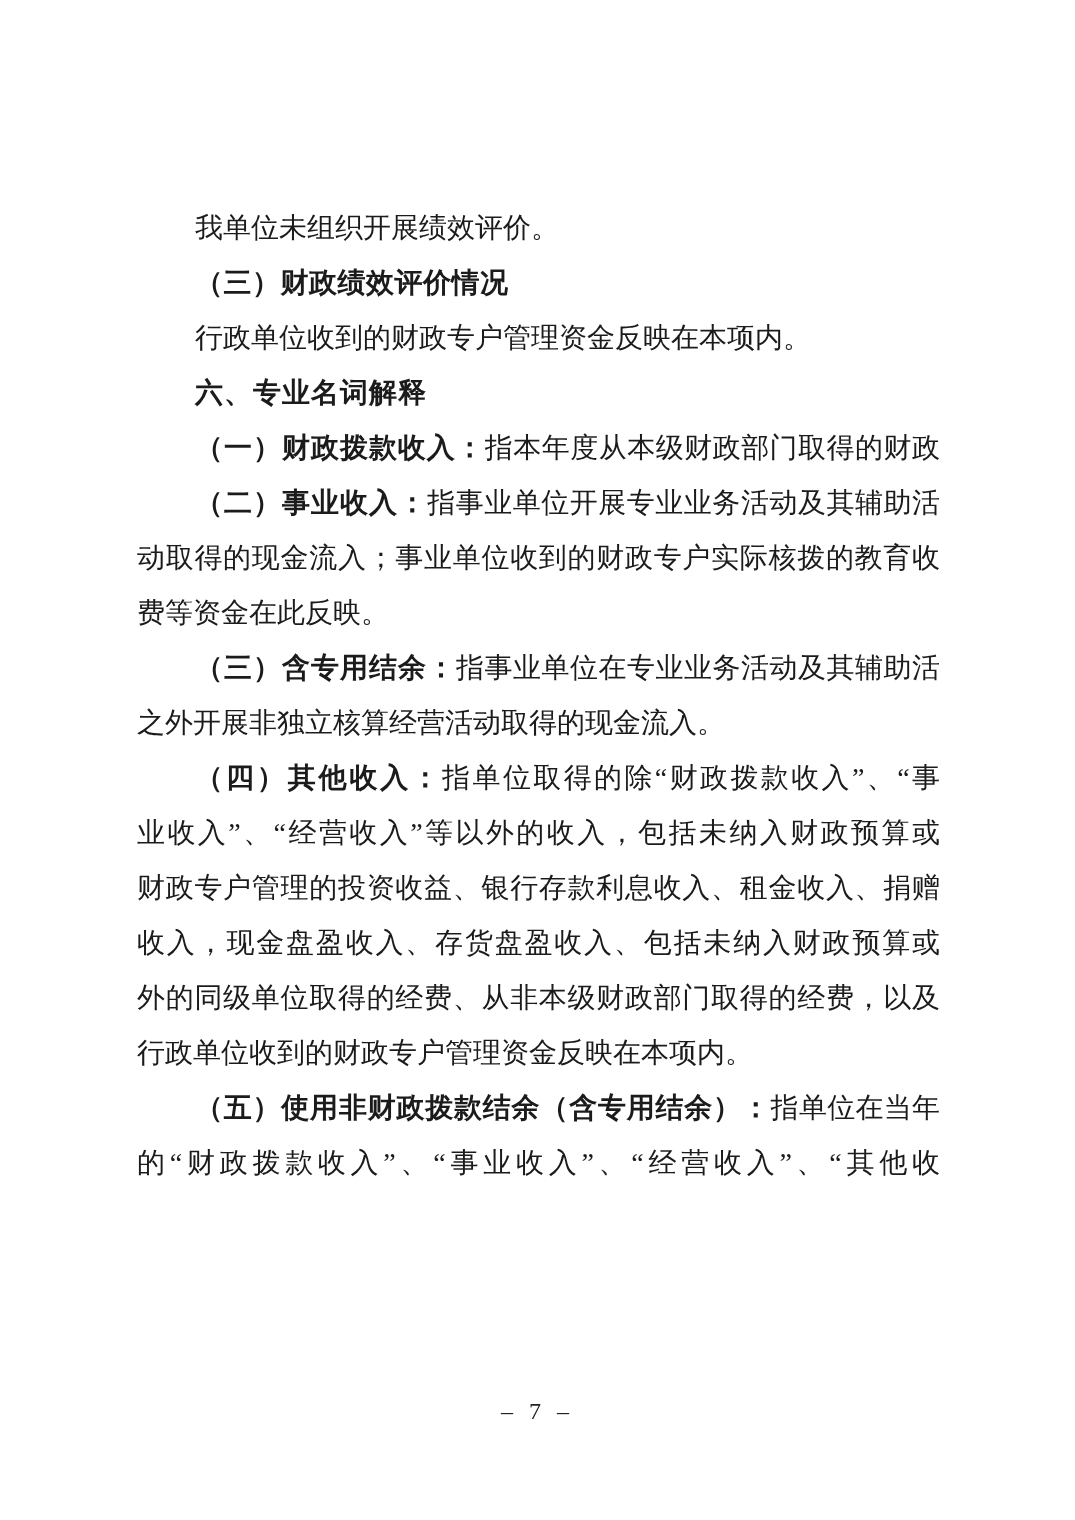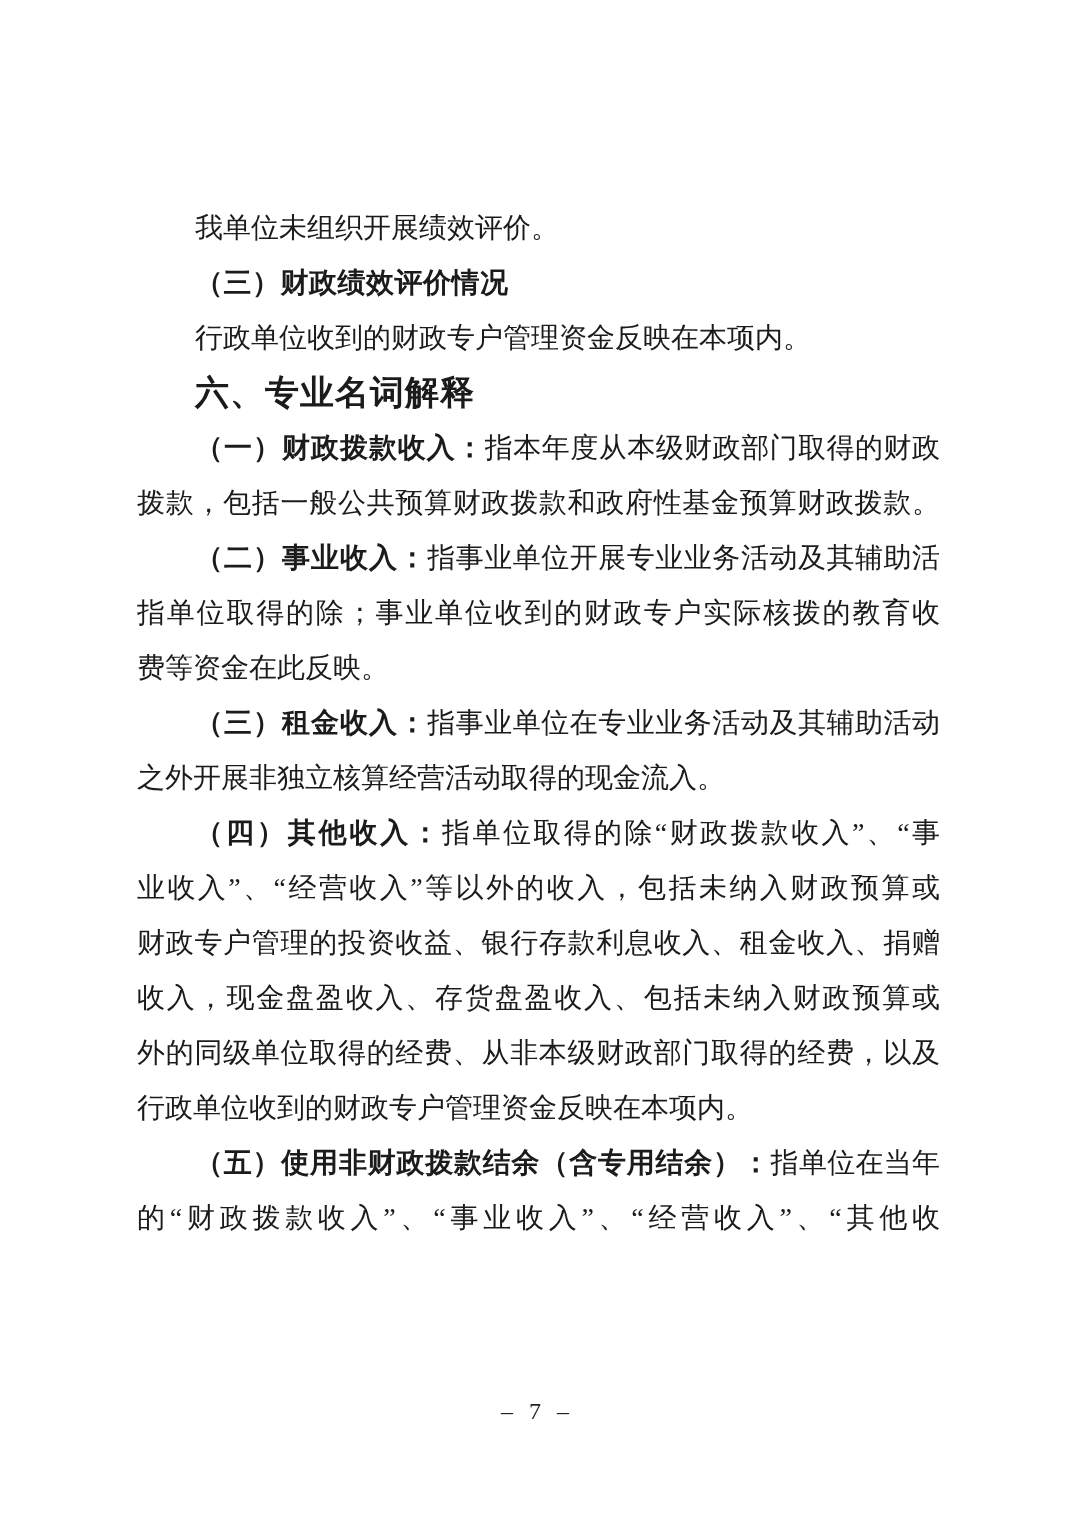--- a/index.html
+++ b/index.html
@@ -31,21 +31,21 @@
   }
   .line.ind{
     text-indent:58px;
   }
   .b{
     font-weight:700;
     letter-spacing:0.5px;
   }
   .line.heading .b{
     font-family:"Liberation Sans","DejaVu Sans",sans-serif;
-    font-size:34px;
+    font-size:28px;
     letter-spacing:1px;
   }
   .footer{
     position:absolute;
     left:0;right:0;
     top:1398px;
     text-align:center;
     font-size:24px;
     letter-spacing:5px;
     color:#222222;
@@ -60,29 +60,28 @@
     <div class="line ind last"><span>我单位未组织开展绩效评价。</span></div>
 
     <div class="line ind last"><span class="b">（三）财政绩效评价情况</span></div>
 
     <div class="line ind last"><span>行政单位收到的财政专户管理资金反映在本项内。</span></div>
 
     <div class="line ind last heading"><span class="b">六、专业名词解释</span></div>
 
     <div class="line ind"><span class="b">（一）财政拨款收入：</span><span>指本年度从本级财政部门取得的财政</span></div>
 
-    <div class="line"><span>拨款，包括一般公共预算财政拨款和政府性基金预算财政拨款。</span></div>
 
     <div class="line ind"><span class="b">（二）事业收入：</span><span>指事业单位开展专业业务活动及其辅助活</span></div>
 
-    <div class="line"><span>指单位取得的除；事业单位收到的财政专户实际核拨的教育收</span></div>
+    <div class="line"><span>动取得的现金流入；事业单位收到的财政专户实际核拨的教育收</span></div>
 
     <div class="line last"><span>费等资金在此反映。</span></div>
 
-    <div class="line ind"><span class="b">（三）租金收入：</span><span>指事业单位在专业业务活动及其辅助活动</span></div>
+    <div class="line ind"><span class="b">（三）含专用结余：</span><span>指事业单位在专业业务活动及其辅助活动</span></div>
 
     <div class="line last"><span>之外开展非独立核算经营活动取得的现金流入。</span></div>
 
     <div class="line ind"><span class="b">（四）其他收入：</span><span>指单位取得的除“财政拨款收入”、“事</span></div>
 
     <div class="line"><span>业收入”、“经营收入”等以外的收入，包括未纳入财政预算或</span></div>
 
     <div class="line"><span>财政专户管理的投资收益、银行存款利息收入、租金收入、捐赠</span></div>
 
     <div class="line"><span>收入，现金盘盈收入、存货盘盈收入、包括未纳入财政预算或</span></div>

